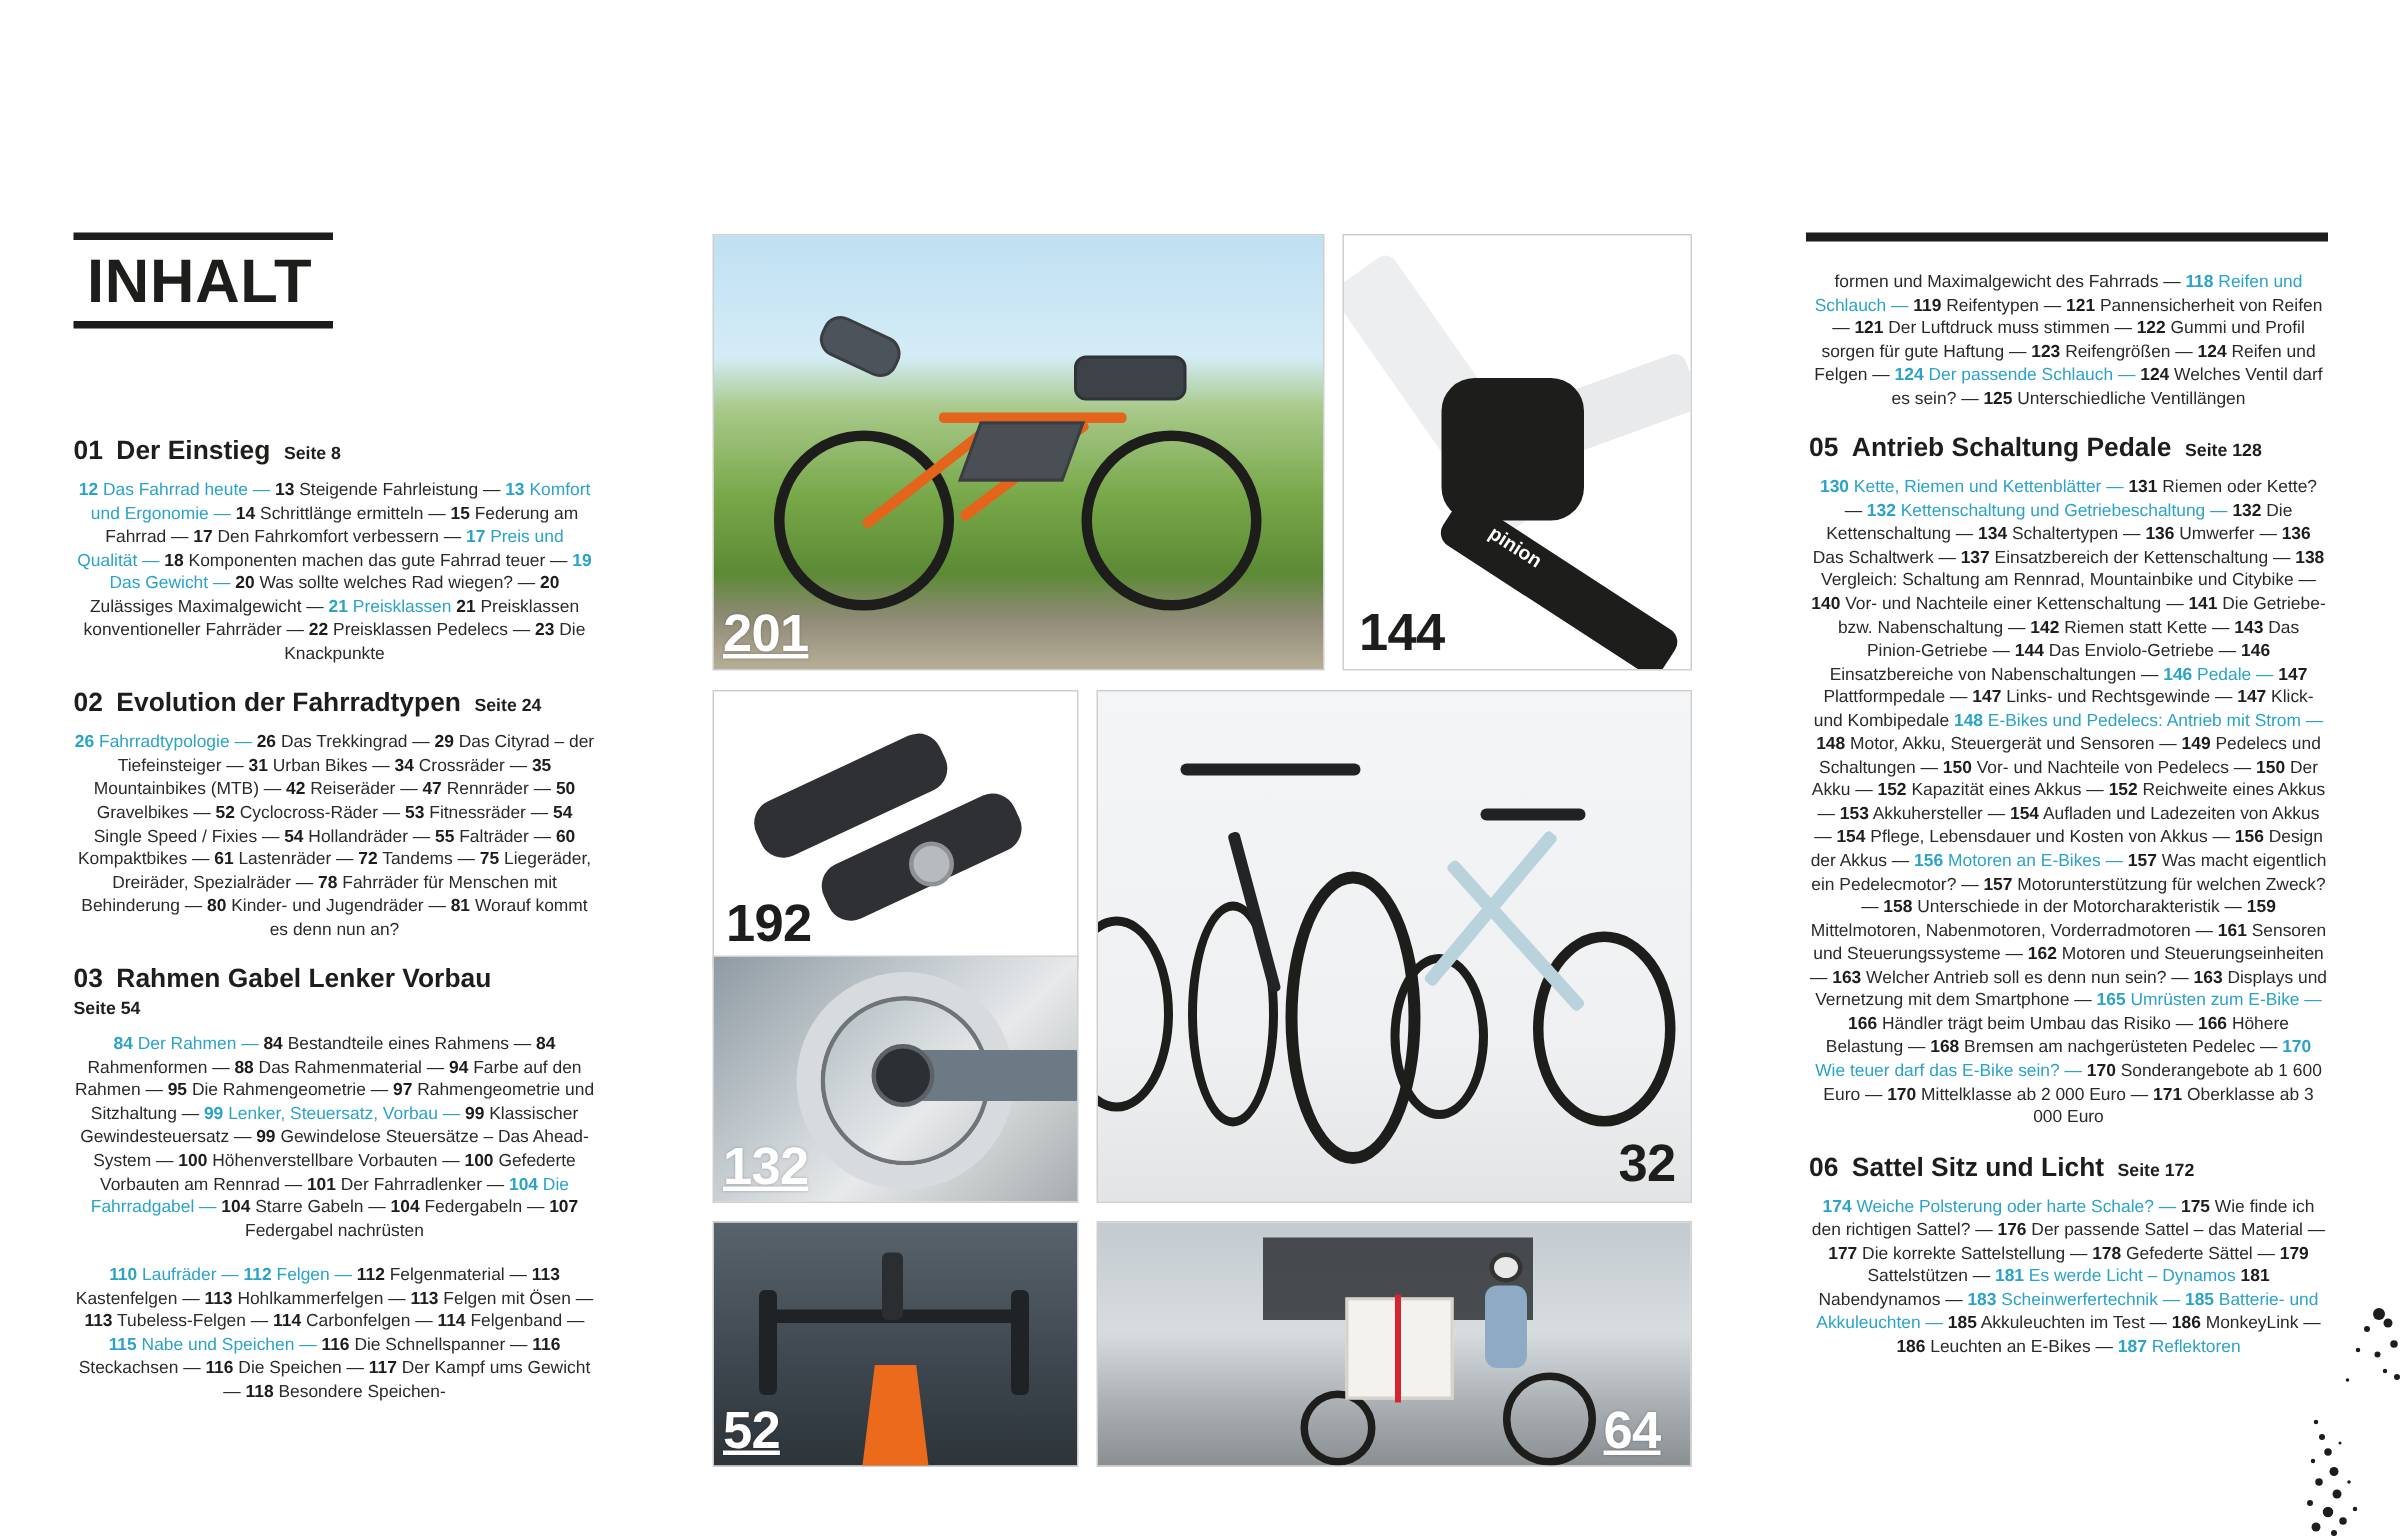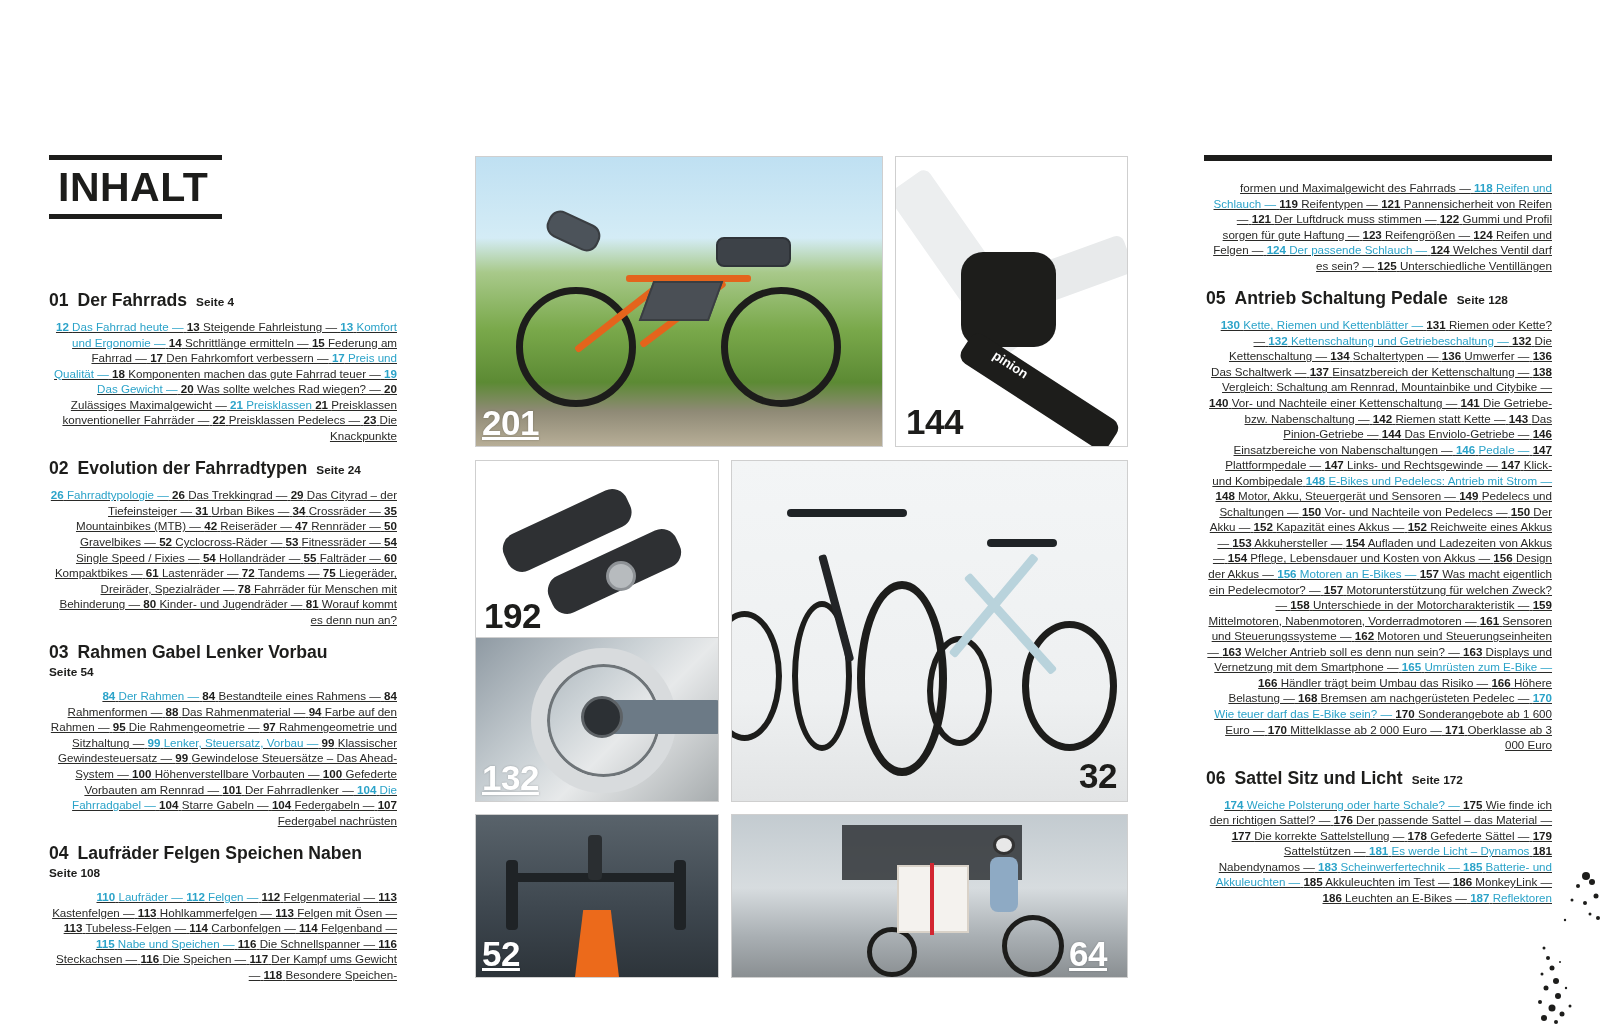--- a/index.html
+++ b/index.html
@@ -17,21 +17,21 @@
     .col { position: absolute; font-size: 11.6px; line-height: 15.55px; color: #2a2a28; }
     .col-left { left: 49px; top: 289px; width: 348px; }
     .col-right { left: 1206px; top: 180px; width: 346px; }
 
     .section { margin-bottom: 14px; }
     .sec-head { font-size: 17.6px; font-weight: 700; line-height: 22px; color: #1d1d1b; margin-bottom: 6px; white-space: nowrap; }
     .sec-head .sec-num { margin-right: 9px; text-align: center; }
     .sec-head .sec-page { font-size: 11.8px; font-weight: 700; margin-left: 9px; }
     .sec-head.two-line .sec-page { display: block; margin-left: 0; line-height: 16px; margin-top: 1px; margin-bottom: 8px; }
 
-    .entries { text-align: right; text-decoration: underline; }
+    .entries { text-align: center; }
     .seg { }
     .seg .n { font-weight: 700; color: #1d1d1b; }
     .seg.hl, .seg.hl .n { color: #2ba3c9; }
     .seg.hl .n { font-weight: 700; }
 
     
     .photo { position: absolute; border: 1px solid #cfcfcf; overflow: hidden; }
     .photo .pg { position: absolute; font-weight: 700; font-size: 35px; line-height: 35px; letter-spacing: -0.5px; }
     .pg.light { color: #ffffff; text-shadow: 0 0 2px rgba(0,0,0,0.25); text-decoration: underline; }
     .pg.dark { color: #1d1d1b; }
@@ -69,43 +69,40 @@
   <div class="title-rule"></div>
   <div class="title-text">INHALT</div>
   <div class="title-rule"></div>
 </div>
 
 <div class="top-rule-right"></div>
 
 <div class="col col-left">
   <div class="section">
     <div class="sec-head">
-      <span class="sec-num">01</span><span class="sec-title">Der Fahrrads</span><span class="sec-page">Seite 4</span>
+      <span class="sec-num">01</span><span class="sec-title">Der Einstieg</span><span class="sec-page">Seite 8</span>
     </div>
     <div class="entries"><span class="seg hl"><span class="n">12</span> <span>Das Fahrrad heute —</span></span> <span class="seg"><span class="n">13</span> <span>Steigende Fahrleistung —</span></span> <span class="seg hl"><span class="n">13</span> <span>Komfort und Ergonomie —</span></span> <span class="seg"><span class="n">14</span> <span>Schrittlänge ermitteln —</span></span> <span class="seg"><span class="n">15</span> <span>Federung am Fahrrad —</span></span> <span class="seg"><span class="n">17</span> <span>Den Fahrkomfort verbessern —</span></span> <span class="seg hl"><span class="n">17</span> <span>Preis und Qualität —</span></span> <span class="seg"><span class="n">18</span> <span>Komponenten machen das gute Fahrrad teuer —</span></span> <span class="seg hl"><span class="n">19</span> <span>Das Gewicht —</span></span> <span class="seg"><span class="n">20</span> <span>Was sollte welches Rad wiegen? —</span></span> <span class="seg"><span class="n">20</span> <span>Zulässiges Maximalgewicht —</span></span> <span class="seg hl"><span class="n">21</span> <span>Preisklassen</span></span> <span class="seg"><span class="n">21</span> <span>Preisklassen konventioneller Fahrräder —</span></span> <span class="seg"><span class="n">22</span> <span>Preisklassen Pedelecs —</span></span> <span class="seg"><span class="n">23</span> <span>Die Knackpunkte</span></span></div>
   </div>
 
   <div class="section">
     <div class="sec-head">
       <span class="sec-num">02</span><span class="sec-title">Evolution der Fahrradtypen</span><span class="sec-page">Seite 24</span>
     </div>
     <div class="entries"><span class="seg hl"><span class="n">26</span> <span>Fahrradtypologie —</span></span> <span class="seg"><span class="n">26</span> <span>Das Trekkingrad —</span></span> <span class="seg"><span class="n">29</span> <span>Das Cityrad – der Tiefeinsteiger —</span></span> <span class="seg"><span class="n">31</span> <span>Urban Bikes —</span></span> <span class="seg"><span class="n">34</span> <span>Crossräder —</span></span> <span class="seg"><span class="n">35</span> <span>Mountainbikes (MTB) —</span></span> <span class="seg"><span class="n">42</span> <span>Reiseräder —</span></span> <span class="seg"><span class="n">47</span> <span>Rennräder —</span></span> <span class="seg"><span class="n">50</span> <span>Gravelbikes —</span></span> <span class="seg"><span class="n">52</span> <span>Cyclocross-Räder —</span></span> <span class="seg"><span class="n">53</span> <span>Fitnessräder —</span></span> <span class="seg"><span class="n">54</span> <span>Single Speed / Fixies —</span></span> <span class="seg"><span class="n">54</span> <span>Hollandräder —</span></span> <span class="seg"><span class="n">55</span> <span>Falträder —</span></span> <span class="seg"><span class="n">60</span> <span>Kompaktbikes —</span></span> <span class="seg"><span class="n">61</span> <span>Lastenräder —</span></span> <span class="seg"><span class="n">72</span> <span>Tandems —</span></span> <span class="seg"><span class="n">75</span> <span>Liegeräder, Dreiräder, Spezialräder —</span></span> <span class="seg"><span class="n">78</span> <span>Fahrräder für Menschen mit Behinderung —</span></span> <span class="seg"><span class="n">80</span> <span>Kinder- und Jugendräder —</span></span> <span class="seg"><span class="n">81</span> <span>Worauf kommt es denn nun an?</span></span></div>
   </div>
 
   <div class="section">
     <div class="sec-head two-line">
       <span class="sec-num">03</span><span class="sec-title">Rahmen Gabel Lenker Vorbau</span><span class="sec-page">Seite 54</span>
     </div>
     <div class="entries"><span class="seg hl"><span class="n">84</span> <span>Der Rahmen —</span></span> <span class="seg"><span class="n">84</span> <span>Bestandteile eines Rahmens —</span></span> <span class="seg"><span class="n">84</span> <span>Rahmenformen —</span></span> <span class="seg"><span class="n">88</span> <span>Das Rahmenmaterial —</span></span> <span class="seg"><span class="n">94</span> <span>Farbe auf den Rahmen —</span></span> <span class="seg"><span class="n">95</span> <span>Die Rahmengeometrie —</span></span> <span class="seg"><span class="n">97</span> <span>Rahmengeometrie und Sitzhaltung —</span></span> <span class="seg hl"><span class="n">99</span> <span>Lenker, Steuersatz, Vorbau —</span></span> <span class="seg"><span class="n">99</span> <span>Klassischer Gewindesteuersatz —</span></span> <span class="seg"><span class="n">99</span> <span>Gewindelose Steuersätze – Das Ahead-System —</span></span> <span class="seg"><span class="n">100</span> <span>Höhenverstellbare Vorbauten —</span></span> <span class="seg"><span class="n">100</span> <span>Gefederte Vorbauten am Rennrad —</span></span> <span class="seg"><span class="n">101</span> <span>Der Fahrradlenker —</span></span> <span class="seg hl"><span class="n">104</span> <span>Die Fahrradgabel —</span></span> <span class="seg"><span class="n">104</span> <span>Starre Gabeln —</span></span> <span class="seg"><span class="n">104</span> <span>Federgabeln —</span></span> <span class="seg"><span class="n">107</span> <span>Federgabel nachrüsten</span></span></div>
   </div>
 
   <div class="section">
-    <div class="sec-head two-line">
-      <span class="sec-num">04</span><span class="sec-title">Laufräder Felgen Speichen Naben</span><span class="sec-page">Seite 108</span>
-    </div>
     <div class="entries"><span class="seg hl"><span class="n">110</span> <span>Laufräder —</span></span> <span class="seg hl"><span class="n">112</span> <span>Felgen —</span></span> <span class="seg"><span class="n">112</span> <span>Felgenmaterial —</span></span> <span class="seg"><span class="n">113</span> <span>Kastenfelgen —</span></span> <span class="seg"><span class="n">113</span> <span>Hohlkammerfelgen —</span></span> <span class="seg"><span class="n">113</span> <span>Felgen mit Ösen —</span></span> <span class="seg"><span class="n">113</span> <span>Tubeless-Felgen —</span></span> <span class="seg"><span class="n">114</span> <span>Carbonfelgen —</span></span> <span class="seg"><span class="n">114</span> <span>Felgenband —</span></span> <span class="seg hl"><span class="n">115</span> <span>Nabe und Speichen —</span></span> <span class="seg"><span class="n">116</span> <span>Die Schnellspanner —</span></span> <span class="seg"><span class="n">116</span> <span>Steckachsen —</span></span> <span class="seg"><span class="n">116</span> <span>Die Speichen —</span></span> <span class="seg"><span class="n">117</span> <span>Der Kampf ums Gewicht —</span></span> <span class="seg"><span class="n">118</span> <span>Besondere Speichen-</span></span></div>
   </div>
 </div>
 
 <div class="col col-right">
   <div class="section">
     <div class="entries"><span class="seg"><span>formen und Maximalgewicht des Fahrrads —</span></span> <span class="seg hl"><span class="n">118</span> <span>Reifen und Schlauch —</span></span> <span class="seg"><span class="n">119</span> <span>Reifentypen —</span></span> <span class="seg"><span class="n">121</span> <span>Pannensicherheit von Reifen —</span></span> <span class="seg"><span class="n">121</span> <span>Der Luftdruck muss stimmen —</span></span> <span class="seg"><span class="n">122</span> <span>Gummi und Profil sorgen für gute Haftung —</span></span> <span class="seg"><span class="n">123</span> <span>Reifengrößen —</span></span> <span class="seg"><span class="n">124</span> <span>Reifen und Felgen —</span></span> <span class="seg hl"><span class="n">124</span> <span>Der passende Schlauch —</span></span> <span class="seg"><span class="n">124</span> <span>Welches Ventil darf es sein? —</span></span> <span class="seg"><span class="n">125</span> <span>Unterschiedliche Ventillängen</span></span></div>
   </div>
 
   <div class="section">

